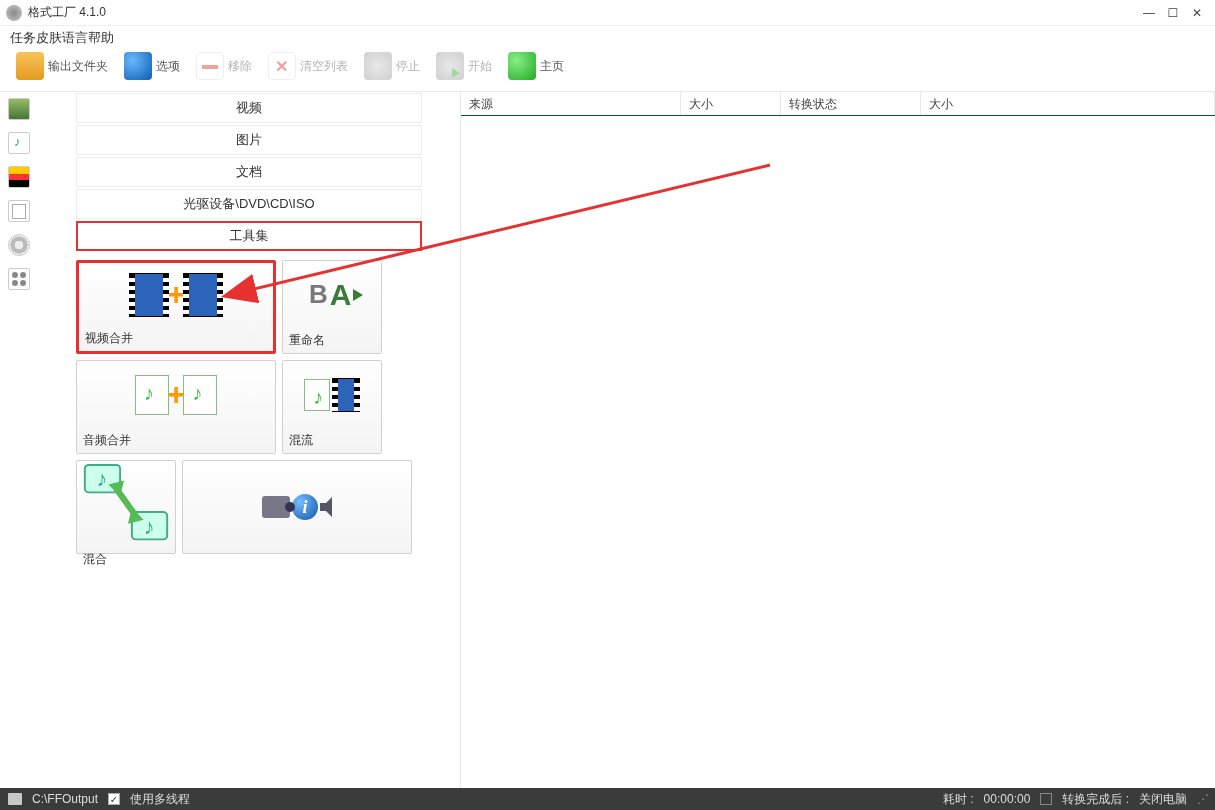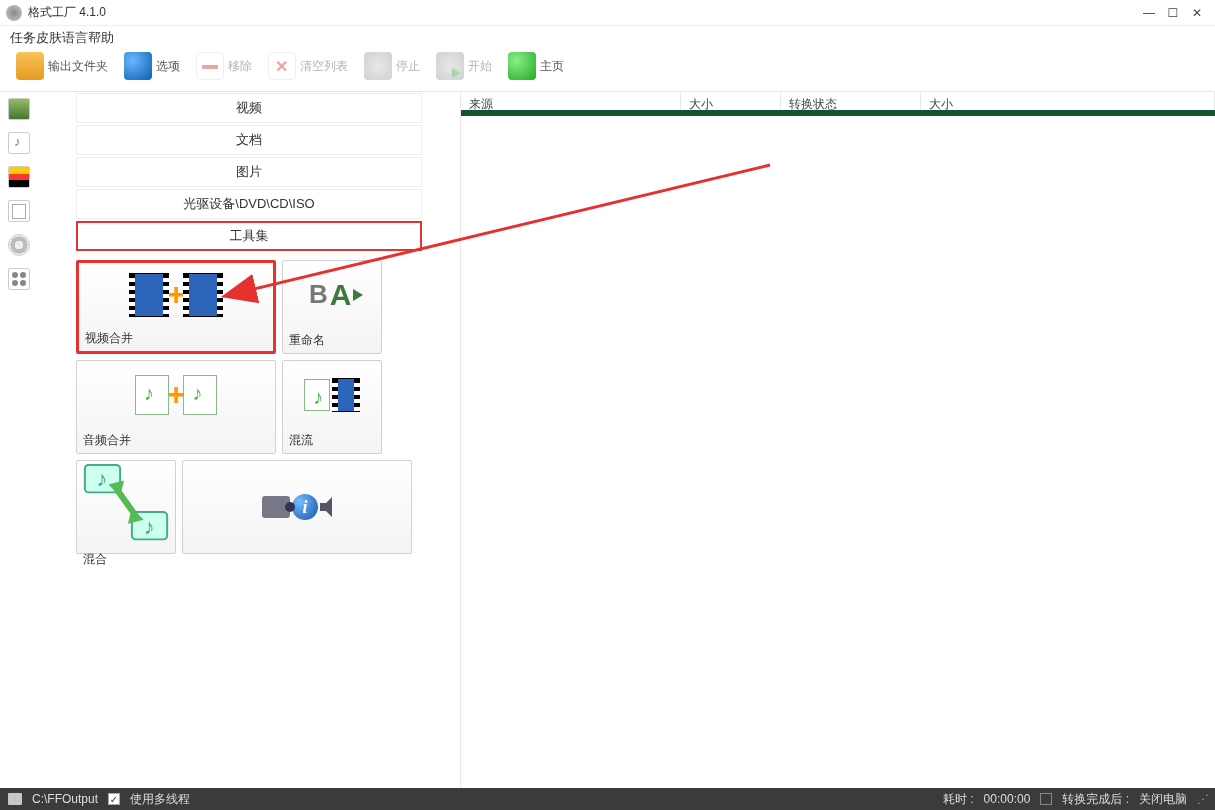--- a/index.html
+++ b/index.html
@@ -59,21 +59,21 @@
 .ba { width:46px; height:36px; display:flex; align-items:center; gap:2px; font-family:serif; }
 .ba .b{font-size:26px;color:#777;font-weight:bold;} .ba .a{font-size:30px;color:#3b7a3b;font-weight:bold;}
 .ba .ar{width:0;height:0;border-left:10px solid #3b7a3b;border-top:6px solid transparent;border-bottom:6px solid transparent;}
 .mux { display:flex; align-items:center; } .mux .note{width:26px;height:32px;} .mux .film{width:28px;height:34px;}
 .info { display:flex; align-items:center; gap:2px; }
 .info .cam{width:28px;height:22px;background:#778;border-radius:3px;position:relative;} .info .cam::after{content:"";position:absolute;width:10px;height:10px;border-radius:50%;background:#335;right:-5px;top:6px;}
 .info .i{width:26px;height:26px;border-radius:50%;background:radial-gradient(circle at 30% 30%,#7bf,#15a);color:#fff;font-family:serif;font-style:italic;font-weight:bold;font-size:18px;display:flex;align-items:center;justify-content:center;}
 .info .sp{width:12px;height:20px;background:#556;clip-path:polygon(0 30%,50% 30%,100% 0,100% 100%,50% 70%,0 70%);}
 
 .rightpanel { flex:1; border-left:1px solid #e8e8e8; display:flex; flex-direction:column; }
-.colheaders { height:24px; display:flex; border-bottom:6px solid #14532d; font-size:12px; color:#444; }
+.colheaders { height:24px; display:flex; border-bottom:1px solid #14532d; font-size:12px; color:#444; }
 .colh { padding:4px 8px; border-right:1px solid #e8e8e8; }
 .listarea { flex:1; background:#fff; }
 
 .statusbar { height:22px; background:#3b3b3b; color:#ddd; display:flex; align-items:center; font-size:12px; padding:0 8px; gap:10px; }
 .statusbar .fld{width:14px;height:12px;background:#c7c7c7;border-radius:1px;}
 .statusbar .chk{width:12px;height:12px;display:inline-flex;align-items:center;justify-content:center;border:1px solid #aaa;background:#fff;color:#333;font-size:10px;}
 .statusbar .spacer{flex:1;}
 .statusbar .grip{letter-spacing:-2px;color:#999;}
 
 .arrow-svg { position:absolute; left:0; top:0; pointer-events:none; }
@@ -134,22 +134,22 @@
     <div class="sic a"></div>
     <div class="sic p"></div>
     <div class="sic d"></div>
     <div class="sic c"></div>
     <div class="sic t"></div>
   </div>
 
   <div class="leftpanel">
     <div class="catlist">
       <div class="catitem">视频</div>
+      <div class="catitem">图片</div>
       <div class="catitem">文档</div>
-      <div class="catitem">图片</div>
       <div class="catitem">光驱设备\DVD\CD\ISO</div>
       <div class="catitem hl">工具集</div>
     </div>
 
     <div class="toolsgrid">
       <div class="toolcard hl">
         <div class="iconzone">
             <div class="film"></div>
             <span class="plus">+</span>
             <div class="film"></div>

